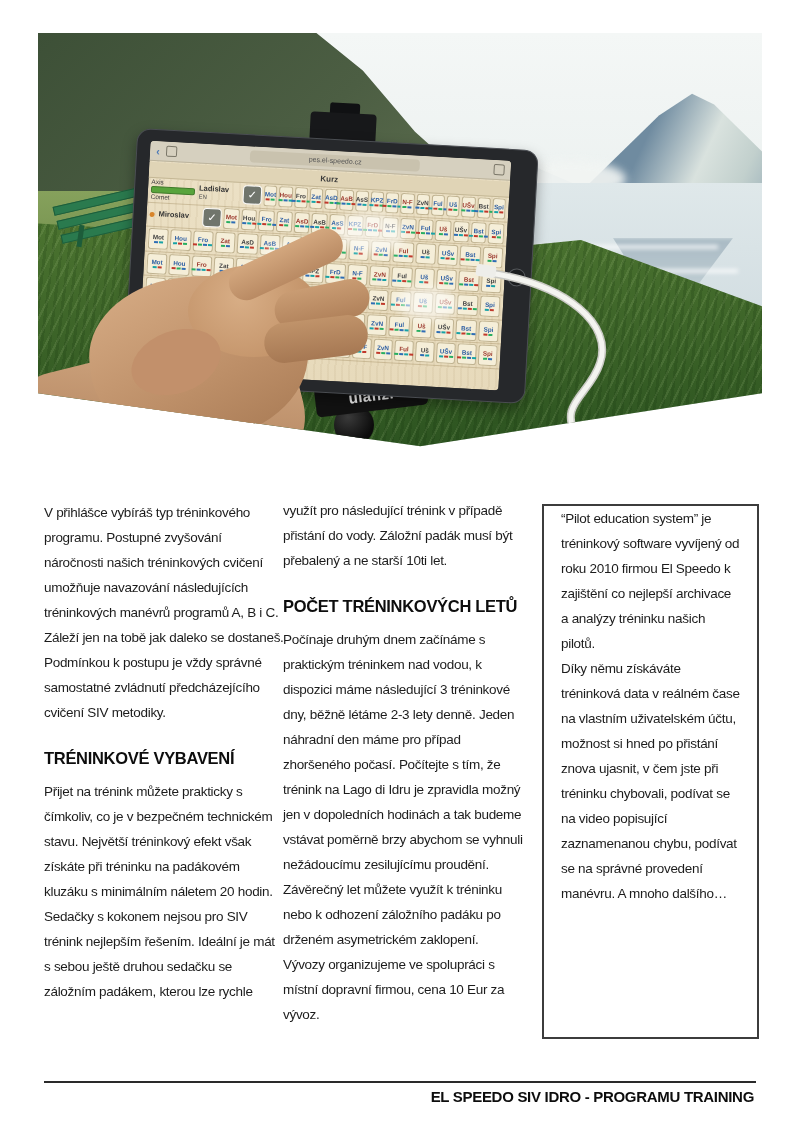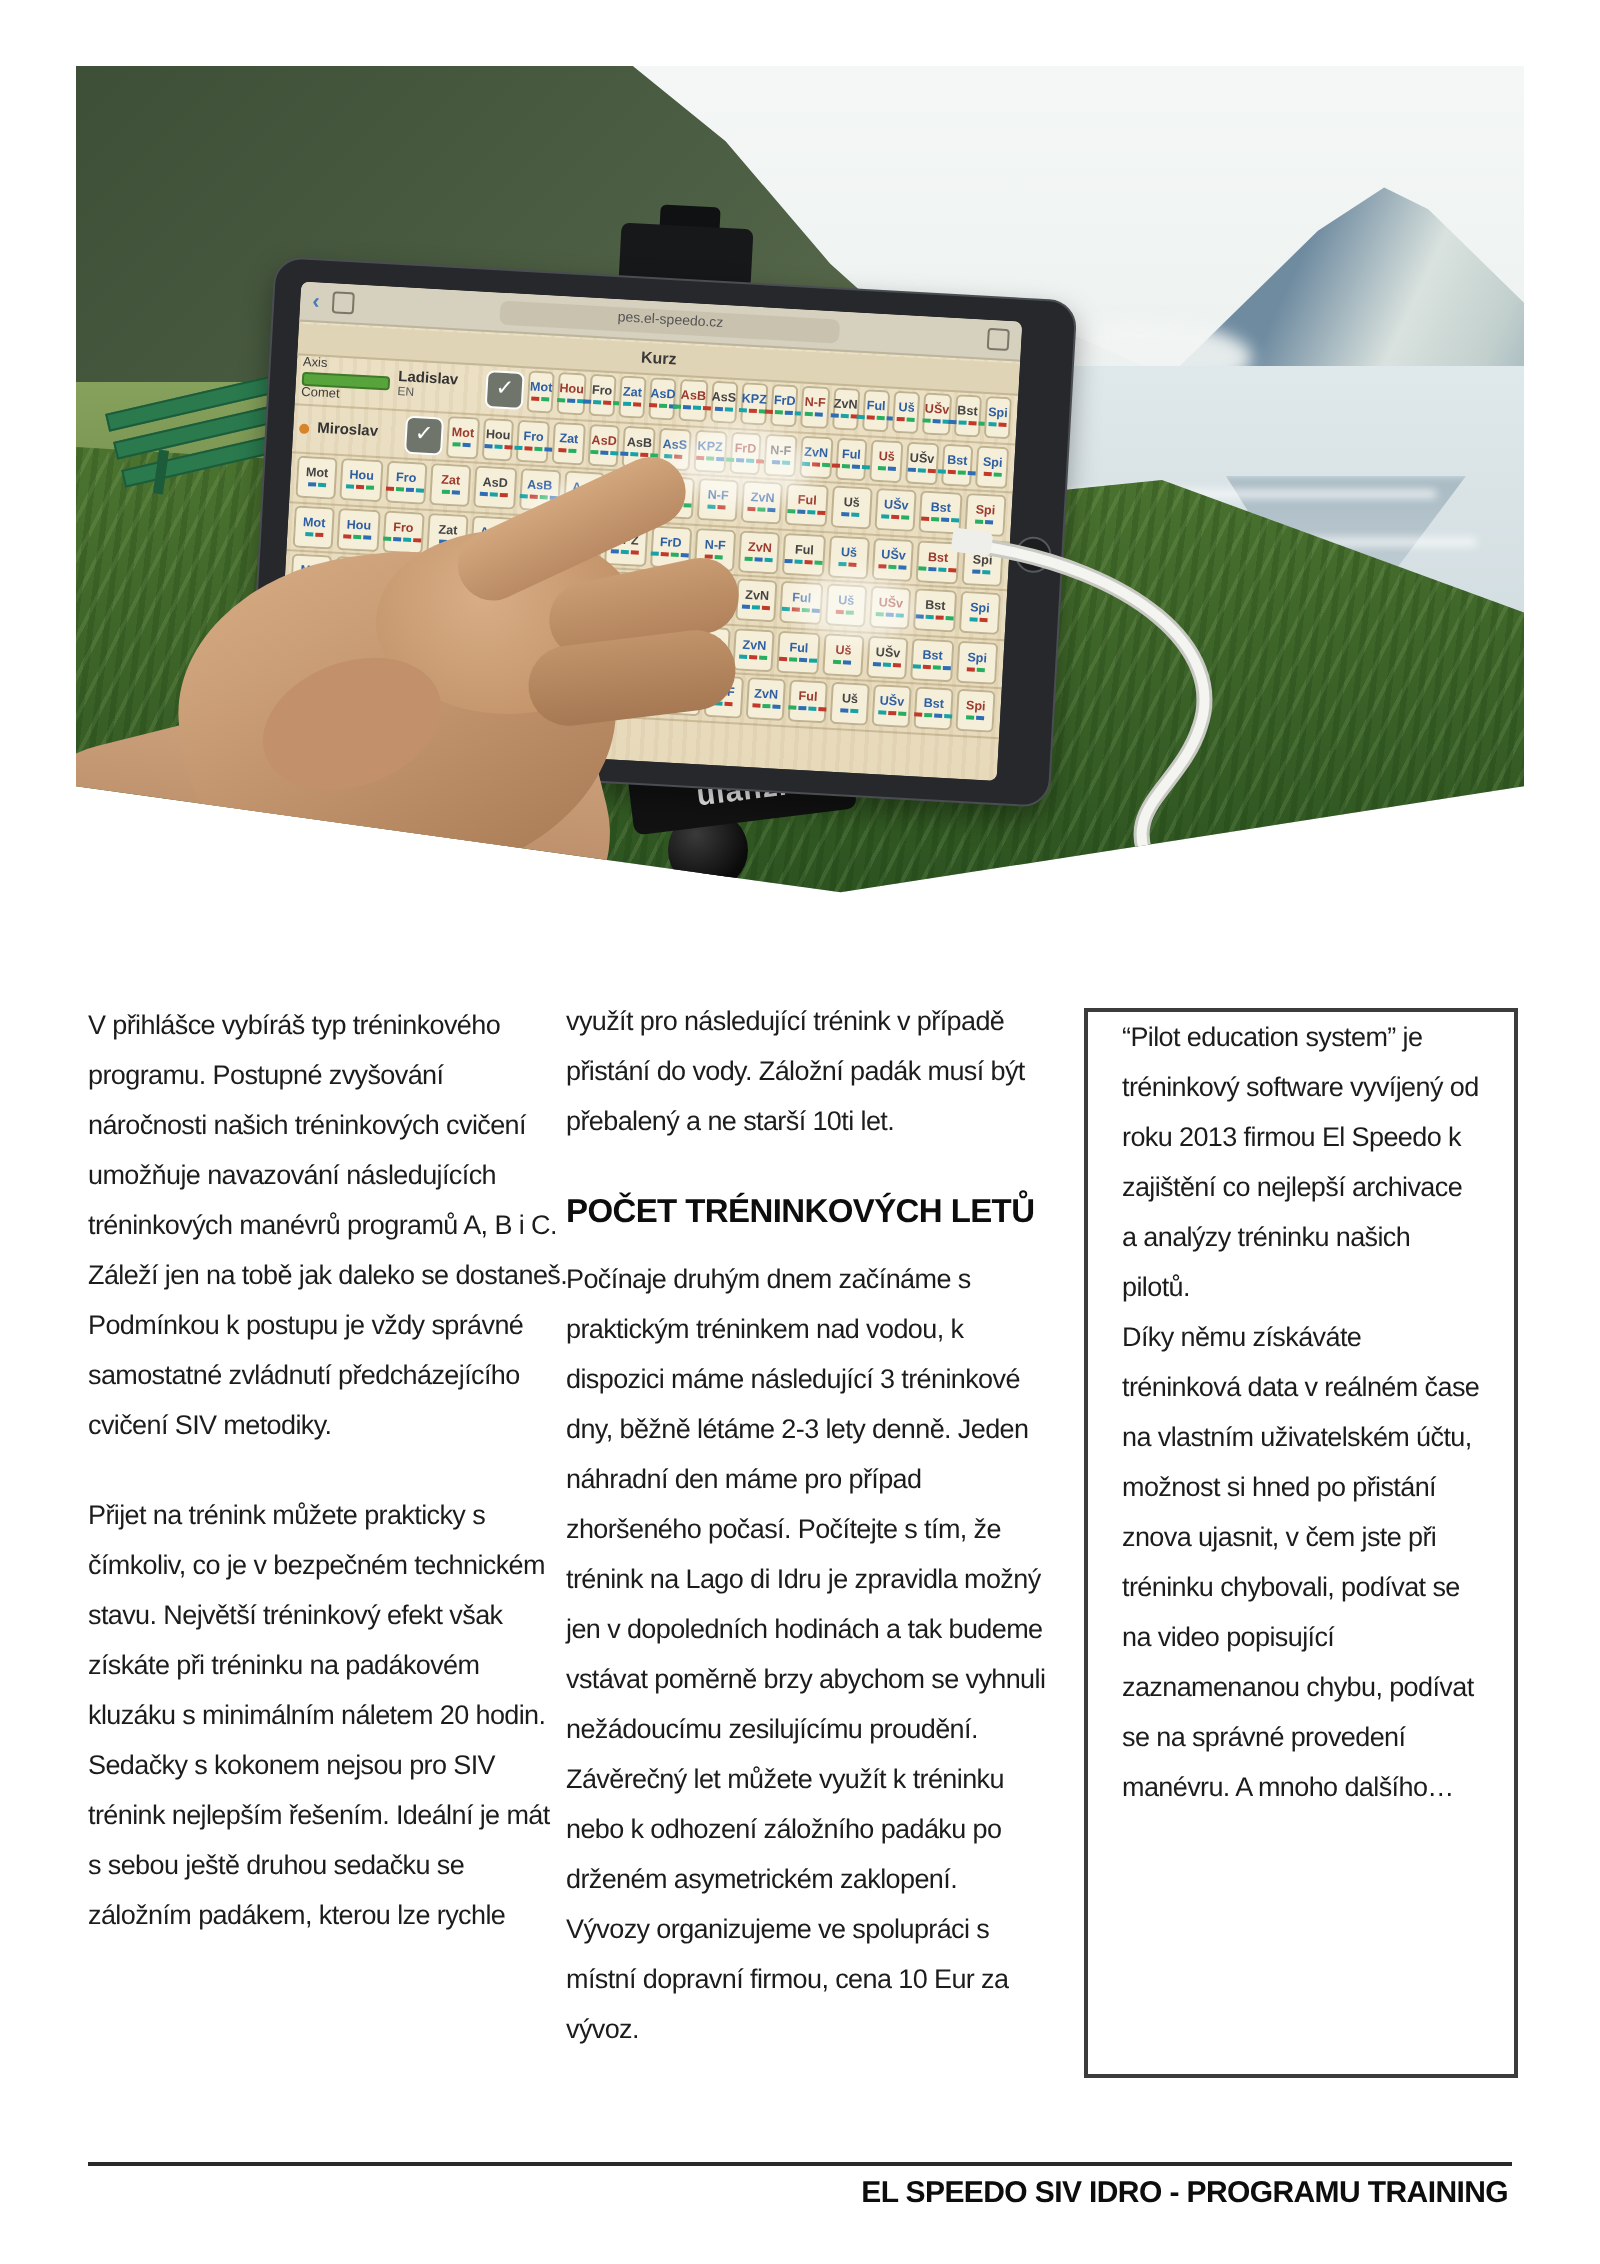--- a/index.html
+++ b/index.html
@@ -1160,30 +1160,31 @@
   <div class="finger-c2"></div>
   <div class="finger-index"></div>
   <div class="thumb"></div>
 </div>
 
 <div class="title">
 </div>
 
 <div class="col col1">
   <p>V přihlášce vybíráš typ tréninkového programu. Postupné zvyšování náročnosti našich tréninkových cvičení umožňuje navazování následujících tréninkových manévrů programů A, B i C. Záleží jen na tobě jak daleko se dostaneš. Podmínkou k postupu je vždy správné samostatné zvládnutí předcházejícího cvičení SIV metodiky.</p>
+  <h3>TRÉNINKOVÉ VYBAVENÍ</h3>
   <p>Přijet na trénink můžete prakticky s čímkoliv, co je v bezpečném technickém stavu. Největší tréninkový efekt však získáte při tréninku na padákovém kluzáku s minimálním náletem 20 hodin. Sedačky s kokonem nejsou pro SIV trénink nejlepším řešením. Ideální je mát s sebou ještě druhou sedačku se záložním padákem, kterou lze rychle</p>
 </div>
 
 <div class="col col2">
   <p>využít pro následující trénink v případě přistání do vody. Záložní padák musí být přebalený a ne starší 10ti let.</p>
   <h3>POČET TRÉNINKOVÝCH LETŮ</h3>
   <p>Počínaje druhým dnem začínáme s praktickým tréninkem nad vodou, k dispozici máme následující 3 tréninkové dny, běžně létáme 2-3 lety denně. Jeden náhradní den máme pro případ zhoršeného počasí. Počítejte s tím, že trénink na Lago di Idru je zpravidla možný jen v dopoledních hodinách a tak budeme vstávat poměrně brzy abychom se vyhnuli nežádoucímu zesilujícímu proudění. Závěrečný let můžete využít k tréninku nebo k odhození záložního padáku po drženém asymetrickém zaklopení. Vývozy organizujeme ve spolupráci s místní dopravní firmou, cena 10 Eur za vývoz.</p>
 </div>
 
 <div class="pes-box">
   <div class="pes-body">
-    <p>“Pilot education system” je tréninkový software vyvíjený od roku 2013 firmou El Speedo k zajištění co nejlepší archivace a analýzy tréninku našich pilotů.</p>
+    <p>“Pilot education system” je tréninkový software vyvíjený od roku 2010 firmou El Speedo k zajištění co nejlepší archivace a analýzy tréninku našich pilotů.</p>
     <p>Díky němu získáváte tréninková data v reálném čase na vlastním uživatelském účtu, možnost si hned po přistání znova ujasnit, v čem jste při tréninku chybovali, podívat se na video popisující zaznamenanou chybu, podívat se na správné provedení manévru. A mnoho dalšího…</p>
   </div>
 </div>
 
 <div class="footer-rule"></div>
 <div class="footer-text">EL SPEEDO SIV IDRO - PROGRAMU TRAINING</div>
 
 </body></html>

